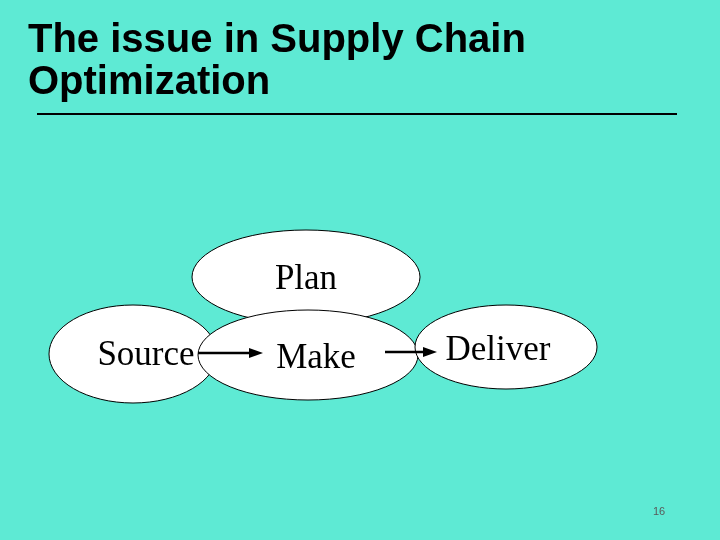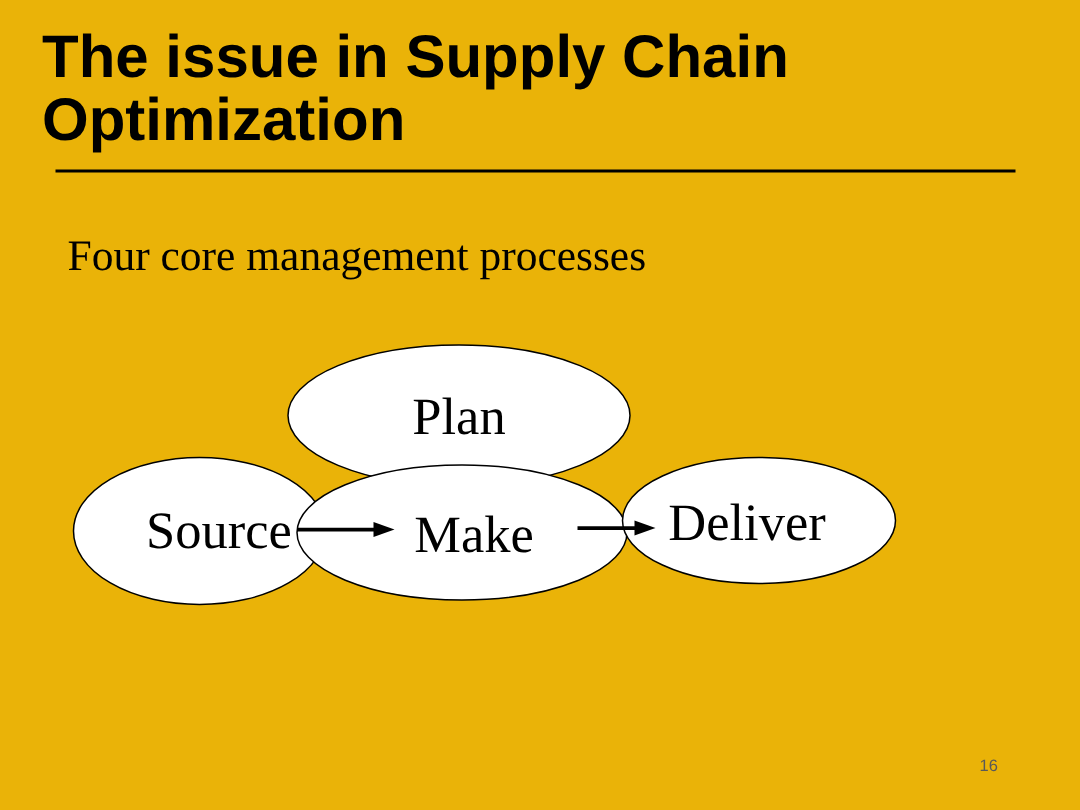--- a/index.html
+++ b/index.html
@@ -4,21 +4,21 @@
 <style>
   html, body {
     margin: 0;
     padding: 0;
     background: #ffffff;
   }
   .slide {
     position: relative;
     width: 720px;
     height: 540px;
-    background: #eab308;
+    background: #5eead4;
     overflow: hidden;
     font-family: "Liberation Sans", sans-serif;
   }
   .title {
     position: absolute;
     left: 28px;
     top: 17px;
     width: 600px;
     font-family: "Liberation Sans", "DejaVu Sans", sans-serif;
     font-weight: bold;
@@ -82,21 +82,20 @@
 </style>
 </head>
 <body>
 
 <div class="slide">
 
   <div class="title">The issue in Supply Chain Optimization</div>
 
   <div class="title-rule"></div>
 
-  <div class="subtitle">Four core management processes</div>
 
   <svg class="diagram-layer" viewBox="0 0 720 540">
 
     <ellipse class="node-ellipse" cx="306" cy="277" rx="114" ry="47"></ellipse>
     <ellipse class="node-ellipse" cx="133" cy="354" rx="84" ry="49"></ellipse>
     <ellipse class="node-ellipse" cx="308" cy="355" rx="110" ry="45"></ellipse>
     <ellipse class="node-ellipse" cx="506" cy="347" rx="91" ry="42"></ellipse>
 
     <g>
       <line class="arrow-shaft" x1="198" y1="353" x2="251" y2="353"></line>

